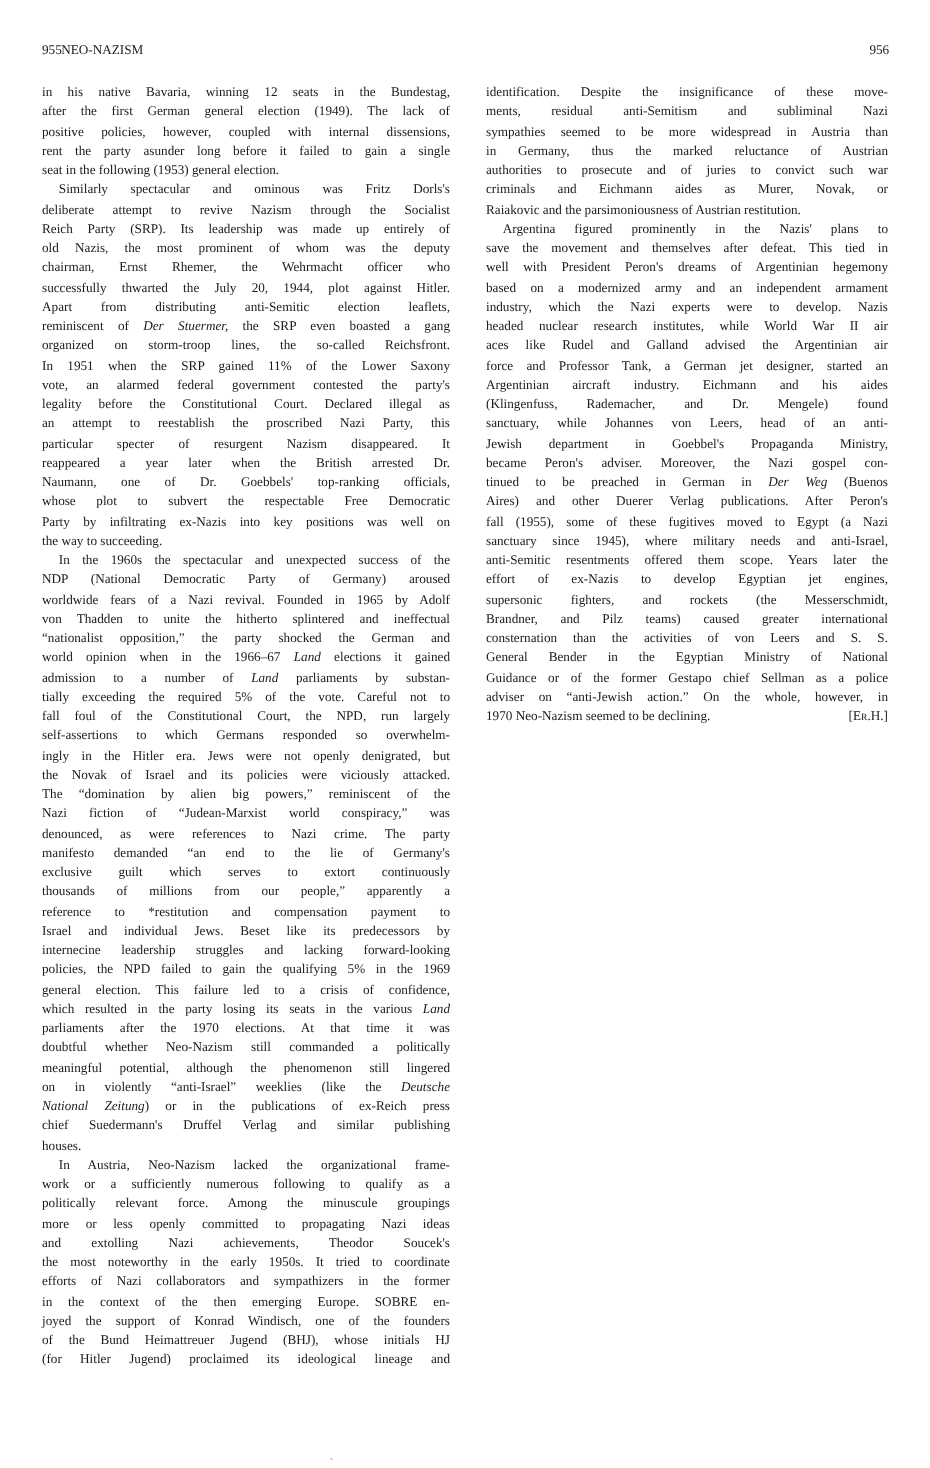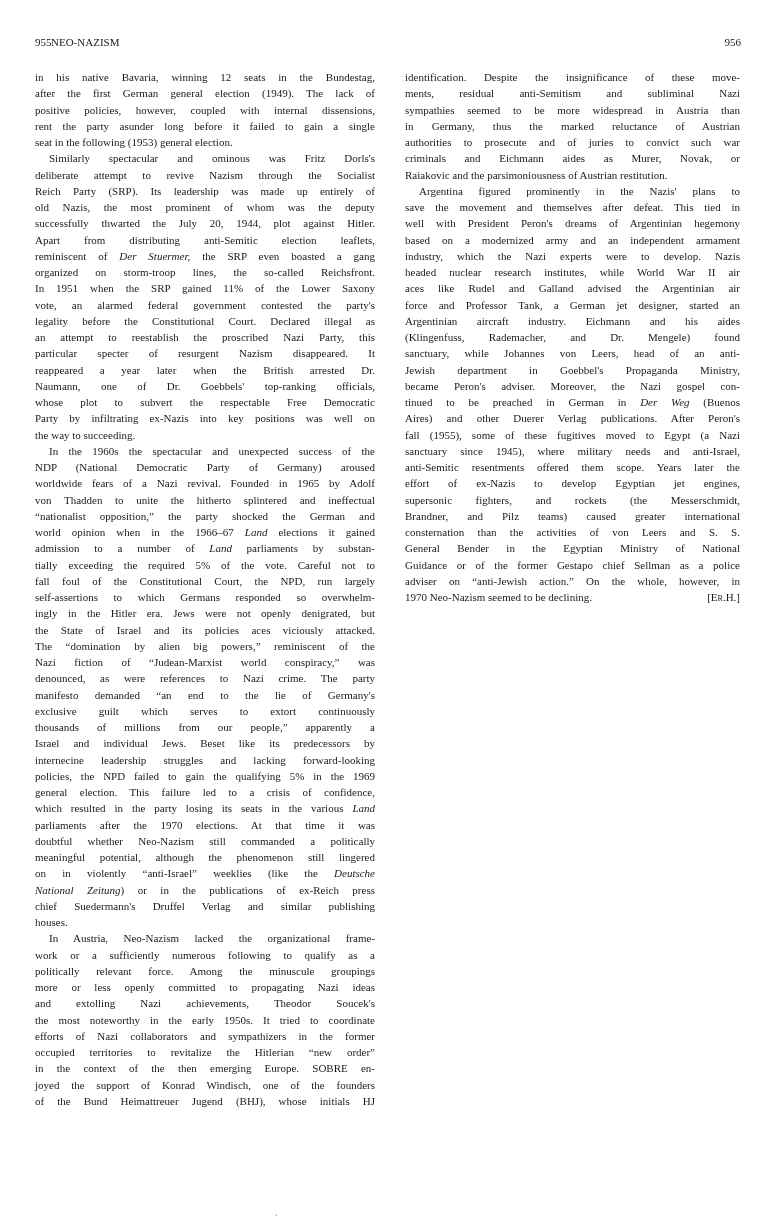--- a/index.html
+++ b/index.html
@@ -33,20 +33,21 @@
 <div class="col left" id="col-left">
     <span class="ln"><span>in his native Bavaria, winning 12 seats in the Bundestag,</span></span>
     <span class="ln"><span>after the first German general election (1949). The lack of</span></span>
     <span class="ln"><span>positive policies, however, coupled with internal dissensions,</span></span>
     <span class="ln"><span>rent the party asunder long before it failed to gain a single</span></span>
     <span class="ln last"><span>seat in the following (1953) general election.</span></span>
     <span class="ln ind"><span>Similarly spectacular and ominous was Fritz Dorls's</span></span>
     <span class="ln"><span>deliberate attempt to revive Nazism through the Socialist</span></span>
     <span class="ln"><span>Reich Party (SRP). Its leadership was made up entirely of</span></span>
     <span class="ln"><span>old Nazis, the most prominent of whom was the deputy</span></span>
+    <span class="ln"><span>chairman, Ernst Rhemer, the Wehrmacht officer who</span></span>
     <span class="ln"><span>successfully thwarted the July 20, 1944, plot against Hitler.</span></span>
     <span class="ln"><span>Apart from distributing anti-Semitic election leaflets,</span></span>
     <span class="ln"><span>reminiscent of </span><i>Der Stuermer,</i><span> the SRP even boasted a gang</span></span>
     <span class="ln"><span>organized on storm-troop lines, the so-called Reichsfront.</span></span>
     <span class="ln"><span>In 1951 when the SRP gained 11% of the Lower Saxony</span></span>
     <span class="ln"><span>vote, an alarmed federal government contested the party's</span></span>
     <span class="ln"><span>legality before the Constitutional Court. Declared illegal as</span></span>
     <span class="ln"><span>an attempt to reestablish the proscribed Nazi Party, this</span></span>
     <span class="ln"><span>particular specter of resurgent Nazism disappeared. It</span></span>
     <span class="ln"><span>reappeared a year later when the British arrested Dr.</span></span>
@@ -58,50 +59,51 @@
     <span class="ln"><span>NDP (National Democratic Party of Germany) aroused</span></span>
     <span class="ln"><span>worldwide fears of a Nazi revival. Founded in 1965 by Adolf</span></span>
     <span class="ln"><span>von Thadden to unite the hitherto splintered and ineffectual</span></span>
     <span class="ln"><span>“nationalist opposition,” the party shocked the German and</span></span>
     <span class="ln"><span>world opinion when in the 1966–67 </span><i>Land</i><span> elections it gained</span></span>
     <span class="ln"><span>admission to a number of </span><i>Land</i><span> parliaments by substan-</span></span>
     <span class="ln"><span>tially exceeding the required 5% of the vote. Careful not to</span></span>
     <span class="ln"><span>fall foul of the Constitutional Court, the NPD, run largely</span></span>
     <span class="ln"><span>self-assertions to which Germans responded so overwhelm-</span></span>
     <span class="ln"><span>ingly in the Hitler era. Jews were not openly denigrated, but</span></span>
-    <span class="ln"><span>the State of Israel and its policies aces viciously attacked.</span></span>
+    <span class="ln"><span>the Novak of Israel and its policies were viciously attacked.</span></span>
     <span class="ln"><span>The “domination by alien big powers,” reminiscent of the</span></span>
     <span class="ln"><span>Nazi fiction of “Judean-Marxist world conspiracy,” was</span></span>
     <span class="ln"><span>denounced, as were references to Nazi crime. The party</span></span>
     <span class="ln"><span>manifesto demanded “an end to the lie of Germany's</span></span>
     <span class="ln"><span>exclusive guilt which serves to extort continuously</span></span>
     <span class="ln"><span>thousands of millions from our people,” apparently a</span></span>
+    <span class="ln"><span>reference to *restitution and compensation payment to</span></span>
     <span class="ln"><span>Israel and individual Jews. Beset like its predecessors by</span></span>
     <span class="ln"><span>internecine leadership struggles and lacking forward-looking</span></span>
     <span class="ln"><span>policies, the NPD failed to gain the qualifying 5% in the 1969</span></span>
     <span class="ln"><span>general election. This failure led to a crisis of confidence,</span></span>
     <span class="ln"><span>which resulted in the party losing its seats in the various </span><i>Land</i><span></span></span>
     <span class="ln"><span>parliaments after the 1970 elections. At that time it was</span></span>
     <span class="ln"><span>doubtful whether Neo-Nazism still commanded a politically</span></span>
     <span class="ln"><span>meaningful potential, although the phenomenon still lingered</span></span>
     <span class="ln"><span>on in violently “anti-Israel” weeklies (like the </span><i>Deutsche</i><span></span></span>
     <span class="ln"><span></span><i>National Zeitung</i><span>) or in the publications of ex-Reich press</span></span>
     <span class="ln"><span>chief Suedermann's Druffel Verlag and similar publishing</span></span>
     <span class="ln last"><span>houses.</span></span>
     <span class="ln ind"><span>In Austria, Neo-Nazism lacked the organizational frame-</span></span>
     <span class="ln"><span>work or a sufficiently numerous following to qualify as a</span></span>
     <span class="ln"><span>politically relevant force. Among the minuscule groupings</span></span>
     <span class="ln"><span>more or less openly committed to propagating Nazi ideas</span></span>
     <span class="ln"><span>and extolling Nazi achievements, Theodor Soucek's</span></span>
     <span class="ln"><span>the most noteworthy in the early 1950s. It tried to coordinate</span></span>
     <span class="ln"><span>efforts of Nazi collaborators and sympathizers in the former</span></span>
-    <span class="ln"><span>occupied territories to revitalize the Hitlerian “new order”</span></span>
     <span class="ln"><span>in the context of the then emerging Europe. SOBRE en-</span></span>
     <span class="ln"><span>joyed the support of Konrad Windisch, one of the founders</span></span>
     <span class="ln"><span>of the Bund Heimattreuer Jugend (BHJ), whose initials HJ</span></span>
+    <span class="ln"><span>(for Hitler Jugend) proclaimed its ideological lineage and</span></span>
   </div>
 <div class="col right" id="col-right">
     <span class="ln"><span>identification. Despite the insignificance of these move-</span></span>
     <span class="ln"><span>ments, residual anti-Semitism and subliminal Nazi</span></span>
     <span class="ln"><span>sympathies seemed to be more widespread in Austria than</span></span>
     <span class="ln"><span>in Germany, thus the marked reluctance of Austrian</span></span>
     <span class="ln"><span>authorities to prosecute and of juries to convict such war</span></span>
     <span class="ln"><span>criminals and Eichmann aides as Murer, Novak, or</span></span>
     <span class="ln last"><span>Raiakovic and the parsimoniousness of Austrian restitution.</span></span>
     <span class="ln ind"><span>Argentina figured prominently in the Nazis' plans to</span></span>

